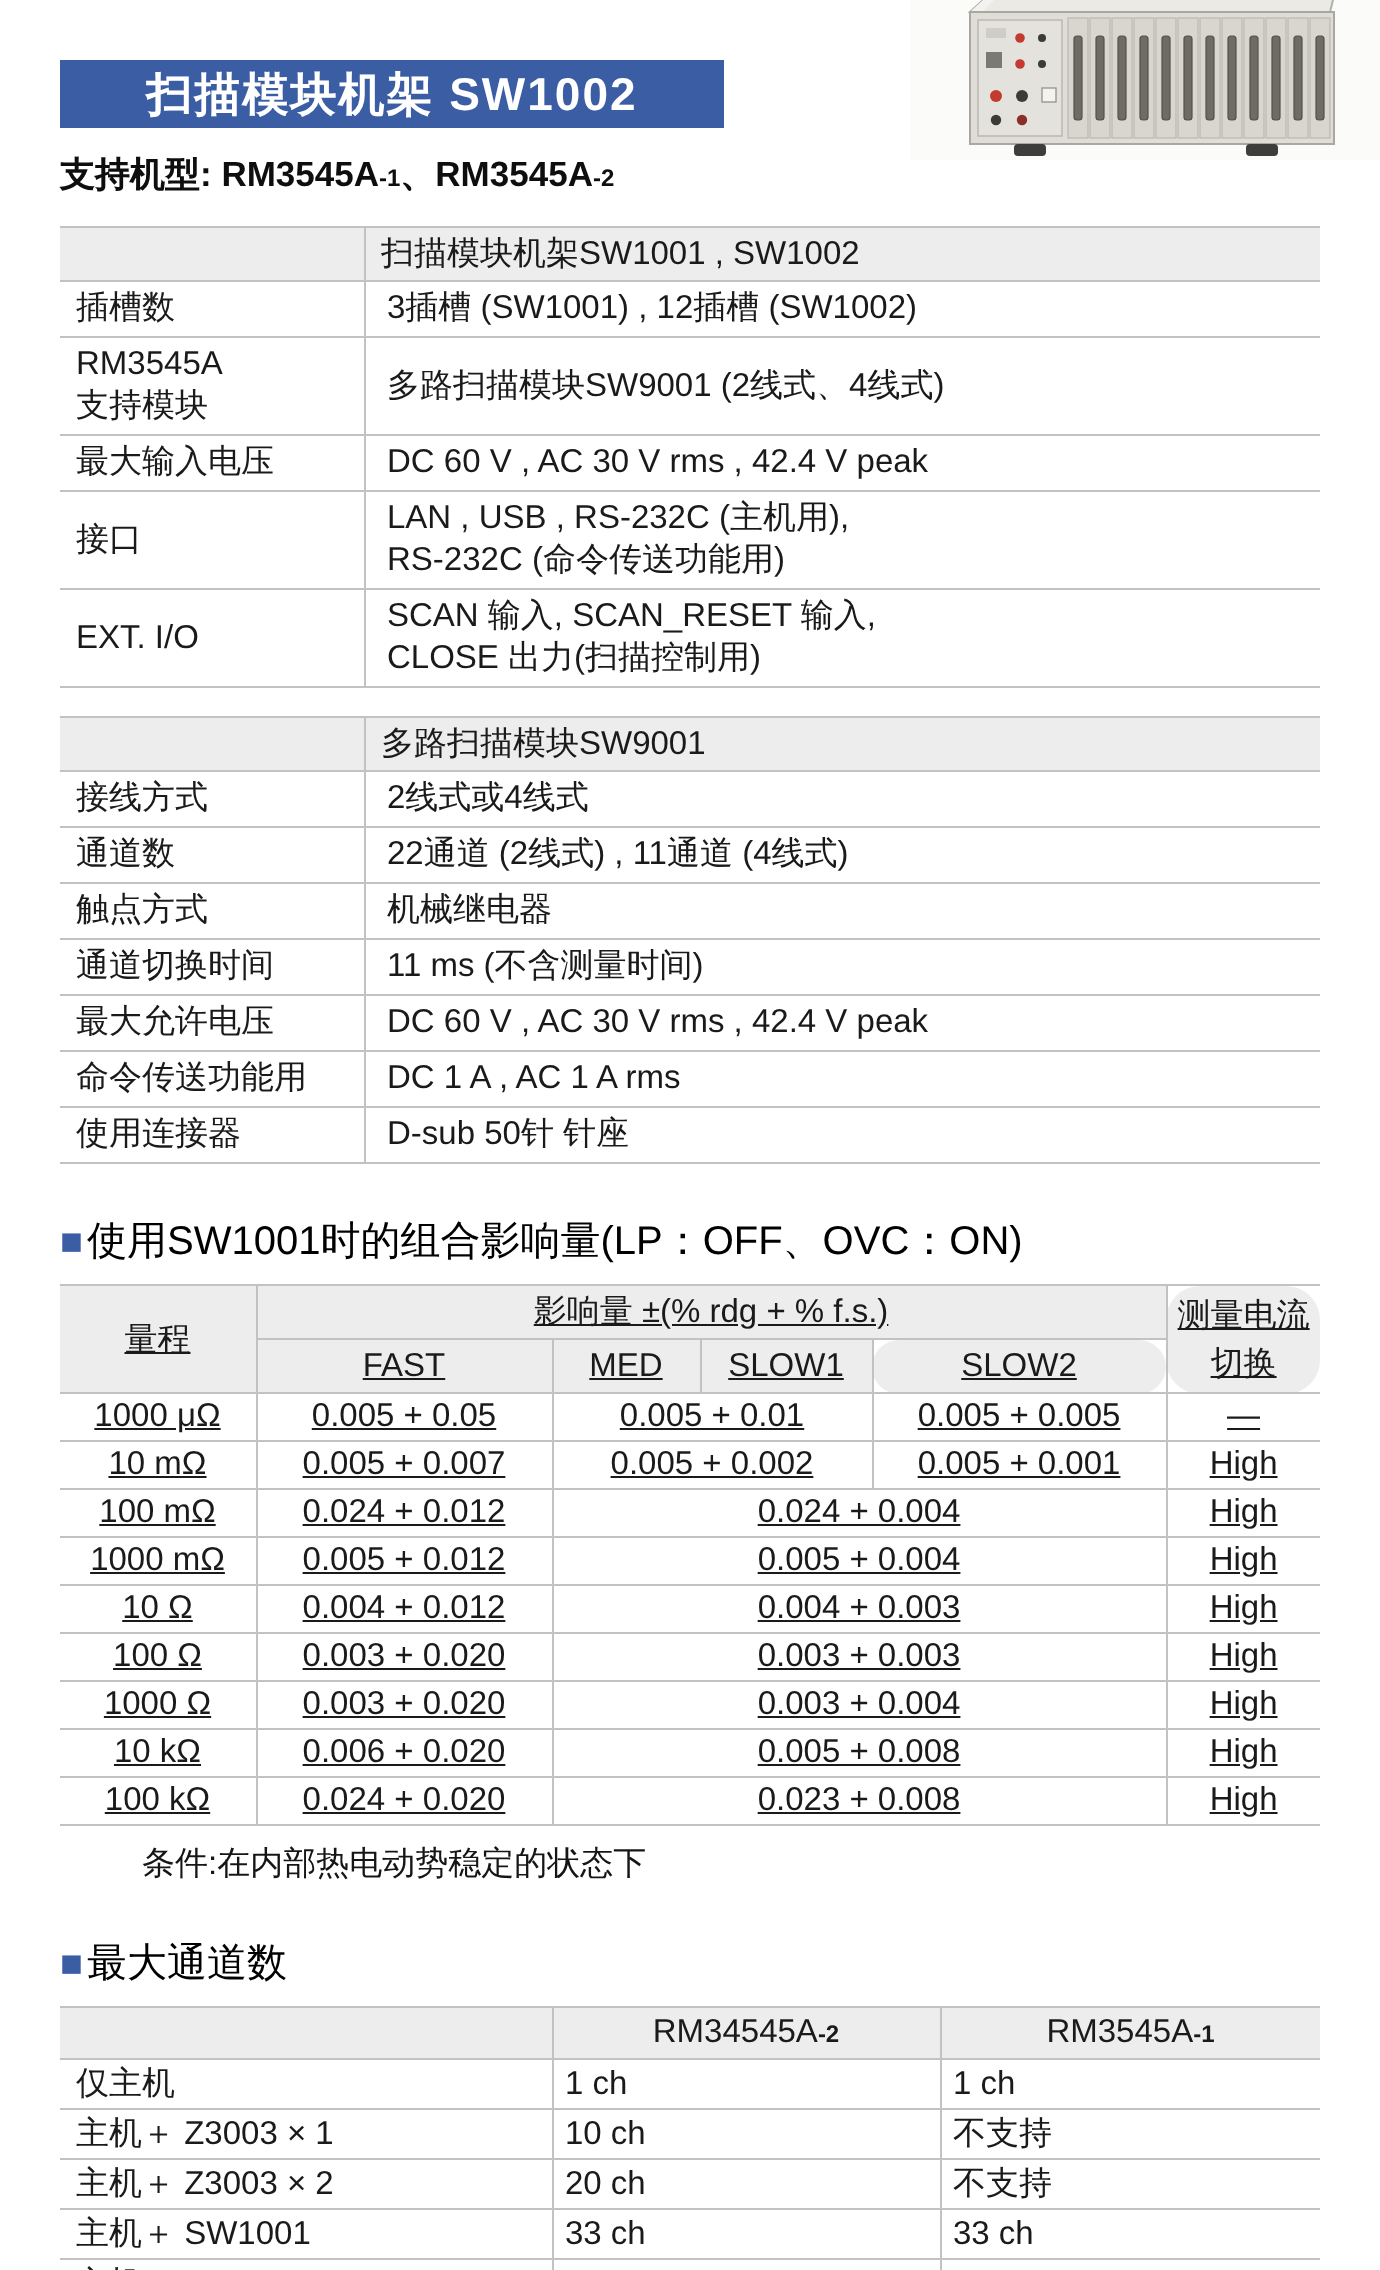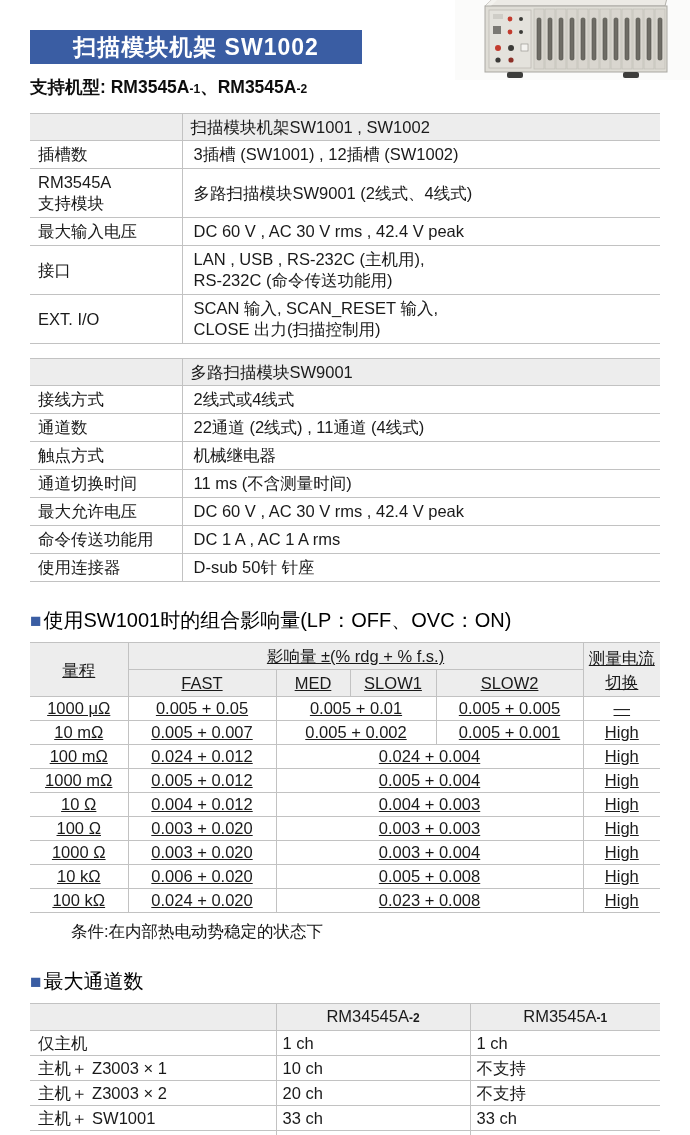--- a/index.html
+++ b/index.html
@@ -46,21 +46,21 @@
 
   
   .sec { margin-top: 25px; font-size: 20px; font-weight: 400; color: #000; }
   .marker { color: #3a5da3; font-size: 19px; margin-right: 2px; }
   .inf { margin-top: 8px; text-align: center; text-decoration: underline; }
   .inf td {
     font-size: 16.5px; line-height: 23px; padding: 0 4px;
     border: 1px solid #c2c2c2;
   }
   .inf tr td:first-child { border-left: none; }
-  .inf tr td:last-child { border-right: none; }
+  .inf tr td:last-child { border-right: none; border-radius: 17px; }
   .inf .head td { line-height: 24px; padding: 1px 4px; }
 
   
   .chan { margin-top: 8px; }
   .chan td {
     font-size: 16.5px; line-height: 22px; padding: 1px 6px;
     border: 1px solid #c2c2c2;
   }
   .chan tr td:first-child { border-left: none; text-align: left; padding-left: 8px; }
   .chan tr td:last-child { border-right: none; }

